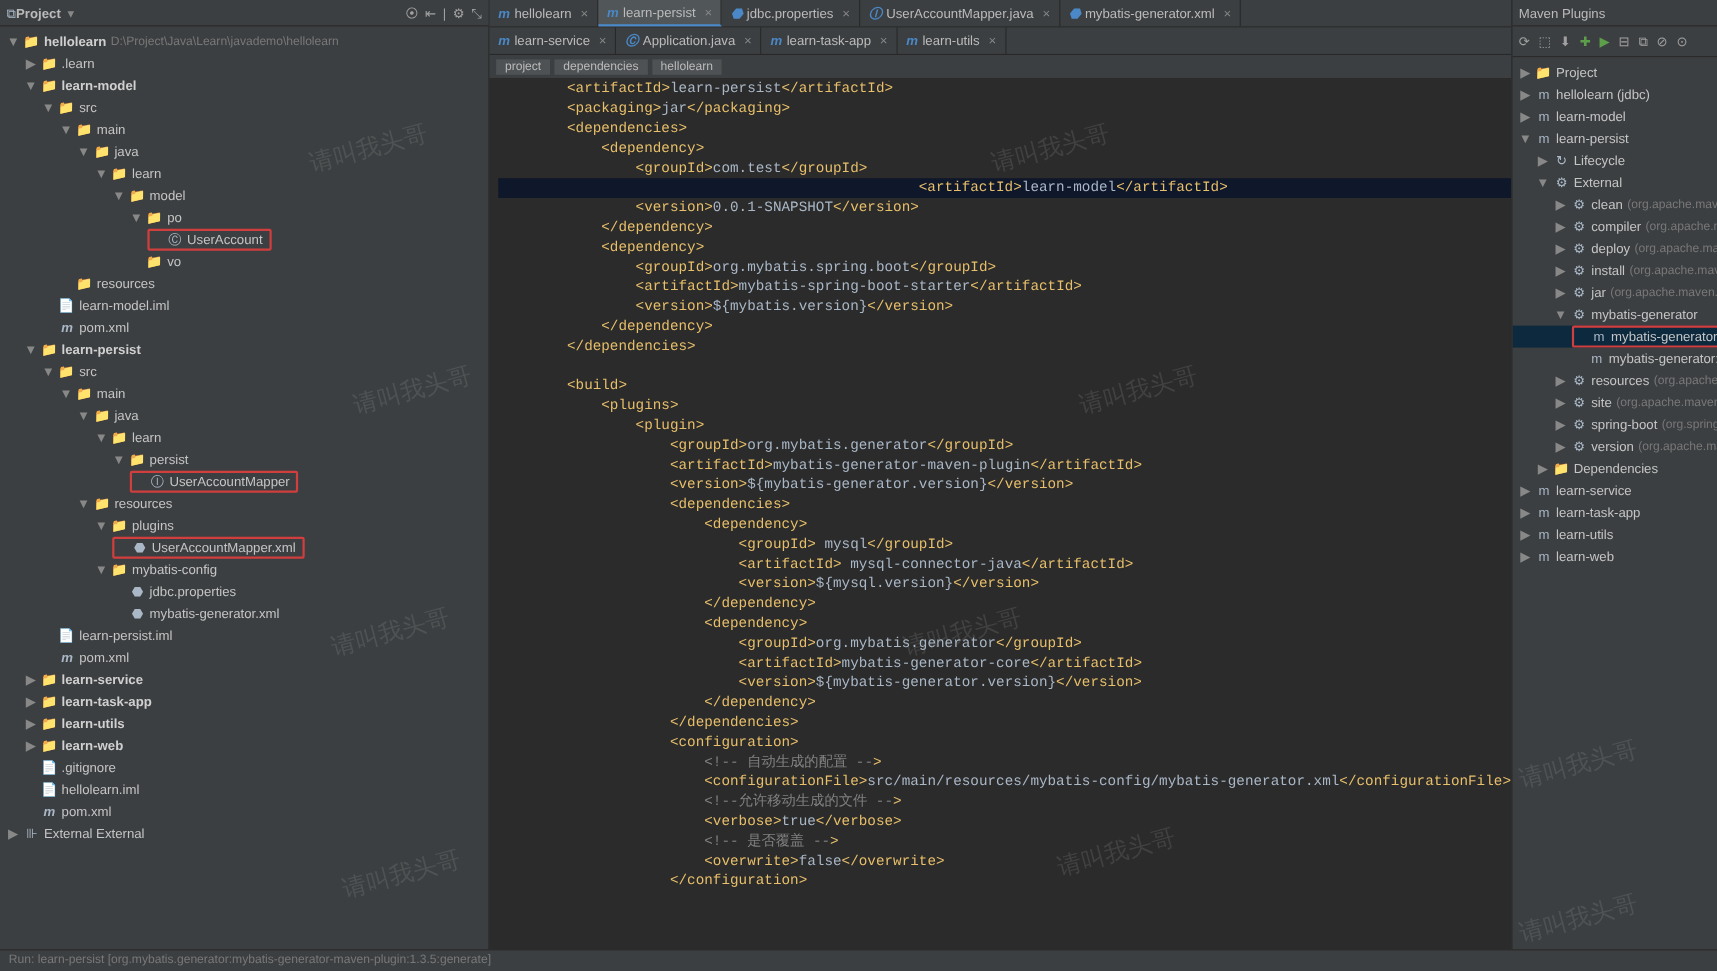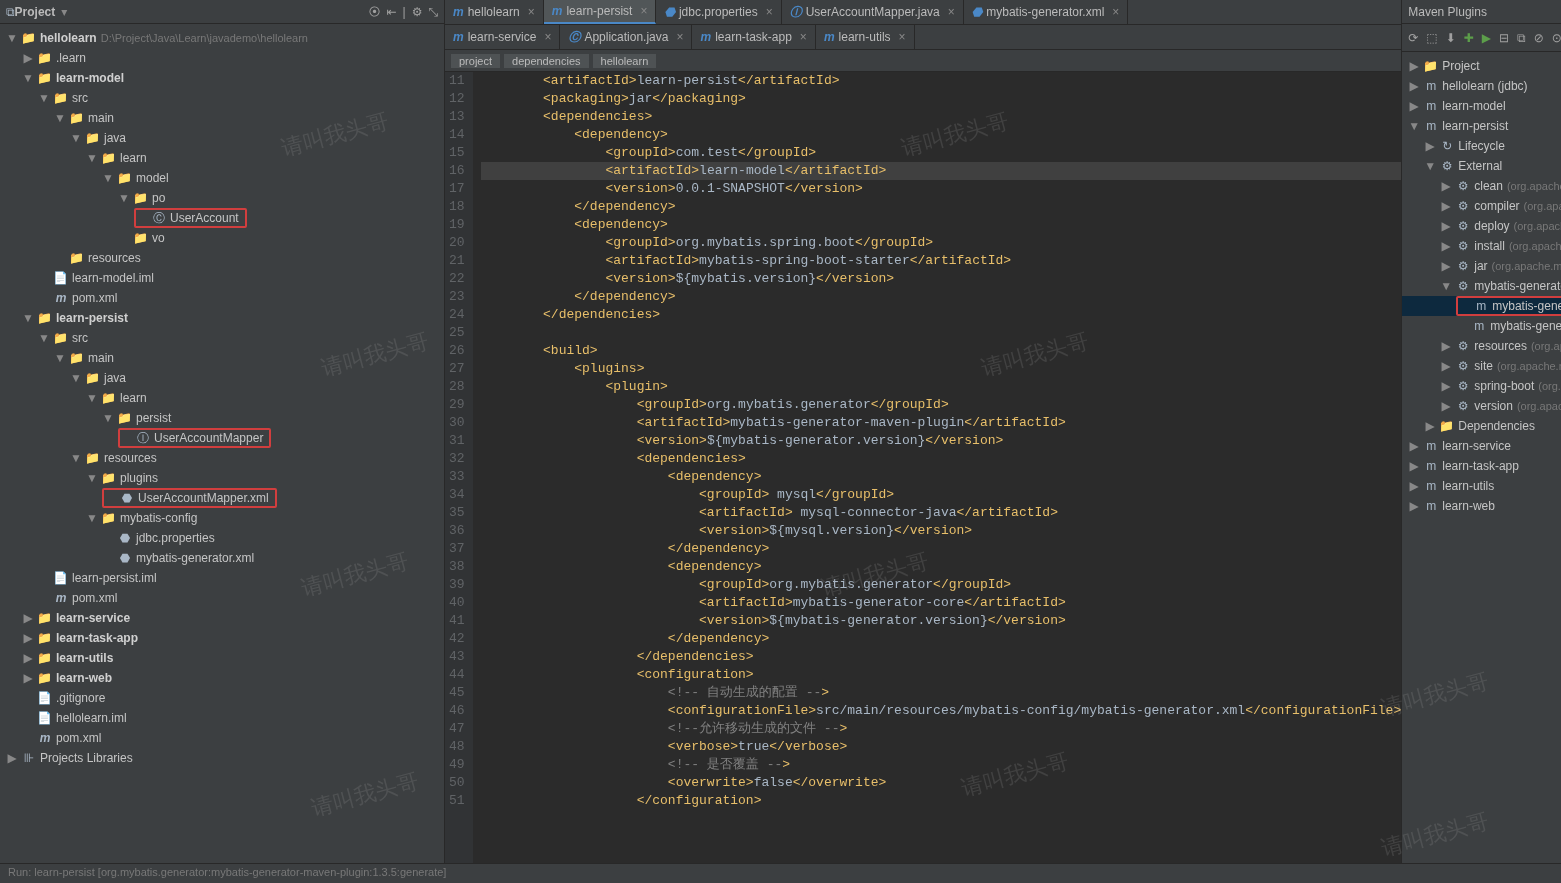--- a/index.html
+++ b/index.html
@@ -29,21 +29,21 @@
 .tabs { display:flex; flex-wrap:wrap; background:#3c3f41; border-bottom:1px solid #282828; }
 .tab { display:flex; align-items:center; height:24px; padding:0 8px; gap:4px; color:#bbb; border-right:1px solid #282828; cursor:pointer; font-size:12px; }
 .tab.active { background:#515658; border-bottom:2px solid #4a88c7; height:24px; }
 .tab .close { color:#888; margin-left:4px; }
 .bcrumb { height:22px; background:#3c3f41; display:flex; align-items:center; padding:2px 6px; gap:4px; border-bottom:1px solid #282828; }
 .bcrumb span { background:#4e5254; padding:1px 8px; color:#bbb; font-size:11px; border-radius:0; }
 .editor { flex:1; display:flex; overflow:auto; font-family:"Consolas","Courier New",monospace; font-size:13px; line-height:18px; }
 .gutter { background:#313335; color:#606366; text-align:right; padding:0 8px 0 4px; user-select:none; }
 .code { flex:1; padding-left:8px; white-space:pre; color:#a9b7c6; }
 .c-tag{color:#e8bf6a}.c-cmt{color:#808080}
-.hl-caret { background:#404040; }
+.hl-caret { background:#0f172a;text-align:center; }
 
 
 .right { background:#3c3f41; border-left:1px solid #282828; display:flex; flex-direction:column; }
 .right-hdr { height:24px; display:flex; align-items:center; padding:0 6px; border-bottom:1px solid #282828; color:#bbb; }
 .right-tools { height:28px; display:flex; align-items:center; gap:8px; padding:0 6px; border-bottom:1px solid #282828; color:#a0a0a0; }
 .right-tools span { cursor:pointer; }
 .mtree { flex:1; overflow:auto; padding:4px 0; font-size:12px; }
 
 
 .footer { position:absolute; bottom:0; left:0; right:0; height:20px; background:#3c3f41; border-top:1px solid #282828; color:#787878; padding:2px 8px; font-size:11px; overflow:hidden;margin-top:32px; }
@@ -253,21 +253,21 @@
           <span class="lbl">hellolearn.iml</span>
         </div>
         <div class="tree-row i1">
           <span class="arrow"></span>
           <span class="icon ic-m">m</span>
           <span class="lbl">pom.xml</span>
         </div>
         <div class="tree-row i0">
           <span class="arrow">▶</span>
           <span class="icon ">⊪</span>
-          <span class="lbl">Projects Libraries</span>
+          <span class="lbl">External External</span>
         </div>
       </div>
   </div>
 
   <div class="center">
     <div class="tabs" id="tabs-top">
         <div class="tab">
           <span class="icon ic-m">m</span>
           <span>hellolearn</span>
           <span class="close">×</span>
@@ -314,62 +314,20 @@
           <span>learn-utils</span>
           <span class="close">×</span>
         </div>
       </div>
     <div class="bcrumb" id="bcrumb">
         <span>project</span>
         <span>dependencies</span>
         <span>hellolearn</span>
       </div>
     <div class="editor">
-      <div class="gutter" id="gutter">11
-12
-13
-14
-15
-16
-17
-18
-19
-20
-21
-22
-23
-24
-25
-26
-27
-28
-29
-30
-31
-32
-33
-34
-35
-36
-37
-38
-39
-40
-41
-42
-43
-44
-45
-46
-47
-48
-49
-50
-51
-</div>
       <div class="code" id="code"><div>        <span class="c-tag">&lt;artifactId</span><span class="c-tag">&gt;</span>learn-persist<span class="c-tag">&lt;/artifactId</span><span class="c-tag">&gt;</span></div><div>        <span class="c-tag">&lt;packaging</span><span class="c-tag">&gt;</span>jar<span class="c-tag">&lt;/packaging</span><span class="c-tag">&gt;</span></div><div>        <span class="c-tag">&lt;dependencies</span><span class="c-tag">&gt;</span></div><div>            <span class="c-tag">&lt;dependency</span><span class="c-tag">&gt;</span></div><div>                <span class="c-tag">&lt;groupId</span><span class="c-tag">&gt;</span>com.test<span class="c-tag">&lt;/groupId</span><span class="c-tag">&gt;</span></div><div class="hl-caret">                <span class="c-tag">&lt;artifactId</span><span class="c-tag">&gt;</span>learn-model<span class="c-tag">&lt;/artifactId</span><span class="c-tag">&gt;</span></div><div>                <span class="c-tag">&lt;version</span><span class="c-tag">&gt;</span>0.0.1-SNAPSHOT<span class="c-tag">&lt;/version</span><span class="c-tag">&gt;</span></div><div>            <span class="c-tag">&lt;/dependency</span><span class="c-tag">&gt;</span></div><div>            <span class="c-tag">&lt;dependency</span><span class="c-tag">&gt;</span></div><div>                <span class="c-tag">&lt;groupId</span><span class="c-tag">&gt;</span>org.mybatis.spring.boot<span class="c-tag">&lt;/groupId</span><span class="c-tag">&gt;</span></div><div>                <span class="c-tag">&lt;artifactId</span><span class="c-tag">&gt;</span>mybatis-spring-boot-starter<span class="c-tag">&lt;/artifactId</span><span class="c-tag">&gt;</span></div><div>                <span class="c-tag">&lt;version</span><span class="c-tag">&gt;</span>${mybatis.version}<span class="c-tag">&lt;/version</span><span class="c-tag">&gt;</span></div><div>            <span class="c-tag">&lt;/dependency</span><span class="c-tag">&gt;</span></div><div>        <span class="c-tag">&lt;/dependencies</span><span class="c-tag">&gt;</span></div><div>&nbsp;</div><div>        <span class="c-tag">&lt;build</span><span class="c-tag">&gt;</span></div><div>            <span class="c-tag">&lt;plugins</span><span class="c-tag">&gt;</span></div><div>                <span class="c-tag">&lt;plugin</span><span class="c-tag">&gt;</span></div><div>                    <span class="c-tag">&lt;groupId</span><span class="c-tag">&gt;</span>org.mybatis.generator<span class="c-tag">&lt;/groupId</span><span class="c-tag">&gt;</span></div><div>                    <span class="c-tag">&lt;artifactId</span><span class="c-tag">&gt;</span>mybatis-generator-maven-plugin<span class="c-tag">&lt;/artifactId</span><span class="c-tag">&gt;</span></div><div>                    <span class="c-tag">&lt;version</span><span class="c-tag">&gt;</span>${mybatis-generator.version}<span class="c-tag">&lt;/version</span><span class="c-tag">&gt;</span></div><div>                    <span class="c-tag">&lt;dependencies</span><span class="c-tag">&gt;</span></div><div>                        <span class="c-tag">&lt;dependency</span><span class="c-tag">&gt;</span></div><div>                            <span class="c-tag">&lt;groupId</span><span class="c-tag">&gt;</span> mysql<span class="c-tag">&lt;/groupId</span><span class="c-tag">&gt;</span></div><div>                            <span class="c-tag">&lt;artifactId</span><span class="c-tag">&gt;</span> mysql-connector-java<span class="c-tag">&lt;/artifactId</span><span class="c-tag">&gt;</span></div><div>                            <span class="c-tag">&lt;version</span><span class="c-tag">&gt;</span>${mysql.version}<span class="c-tag">&lt;/version</span><span class="c-tag">&gt;</span></div><div>                        <span class="c-tag">&lt;/dependency</span><span class="c-tag">&gt;</span></div><div>                        <span class="c-tag">&lt;dependency</span><span class="c-tag">&gt;</span></div><div>                            <span class="c-tag">&lt;groupId</span><span class="c-tag">&gt;</span>org.mybatis.generator<span class="c-tag">&lt;/groupId</span><span class="c-tag">&gt;</span></div><div>                            <span class="c-tag">&lt;artifactId</span><span class="c-tag">&gt;</span>mybatis-generator-core<span class="c-tag">&lt;/artifactId</span><span class="c-tag">&gt;</span></div><div>                            <span class="c-tag">&lt;version</span><span class="c-tag">&gt;</span>${mybatis-generator.version}<span class="c-tag">&lt;/version</span><span class="c-tag">&gt;</span></div><div>                        <span class="c-tag">&lt;/dependency</span><span class="c-tag">&gt;</span></div><div>                    <span class="c-tag">&lt;/dependencies</span><span class="c-tag">&gt;</span></div><div>                    <span class="c-tag">&lt;configuration</span><span class="c-tag">&gt;</span></div><div>                        <span class="c-cmt">&lt;!-- 自动生成的配置 --<span class="c-tag">&gt;</span></span></div><div>                        <span class="c-tag">&lt;configurationFile</span><span class="c-tag">&gt;</span>src/main/resources/mybatis-config/mybatis-generator.xml<span class="c-tag">&lt;/configurationFile</span><span class="c-tag">&gt;</span></div><div>                        <span class="c-cmt">&lt;!--允许移动生成的文件 --<span class="c-tag">&gt;</span></span></div><div>                        <span class="c-tag">&lt;verbose</span><span class="c-tag">&gt;</span>true<span class="c-tag">&lt;/verbose</span><span class="c-tag">&gt;</span></div><div>                        <span class="c-cmt">&lt;!-- 是否覆盖 --<span class="c-tag">&gt;</span></span></div><div>                        <span class="c-tag">&lt;overwrite</span><span class="c-tag">&gt;</span>false<span class="c-tag">&lt;/overwrite</span><span class="c-tag">&gt;</span></div><div>                    <span class="c-tag">&lt;/configuration</span><span class="c-tag">&gt;</span></div></div>
     </div>
   </div>
 
   <div class="right">
     <div class="right-hdr">
       <span>Maven Plugins</span>
     </div>
     <div class="right-tools">
       <span>⟳</span>

